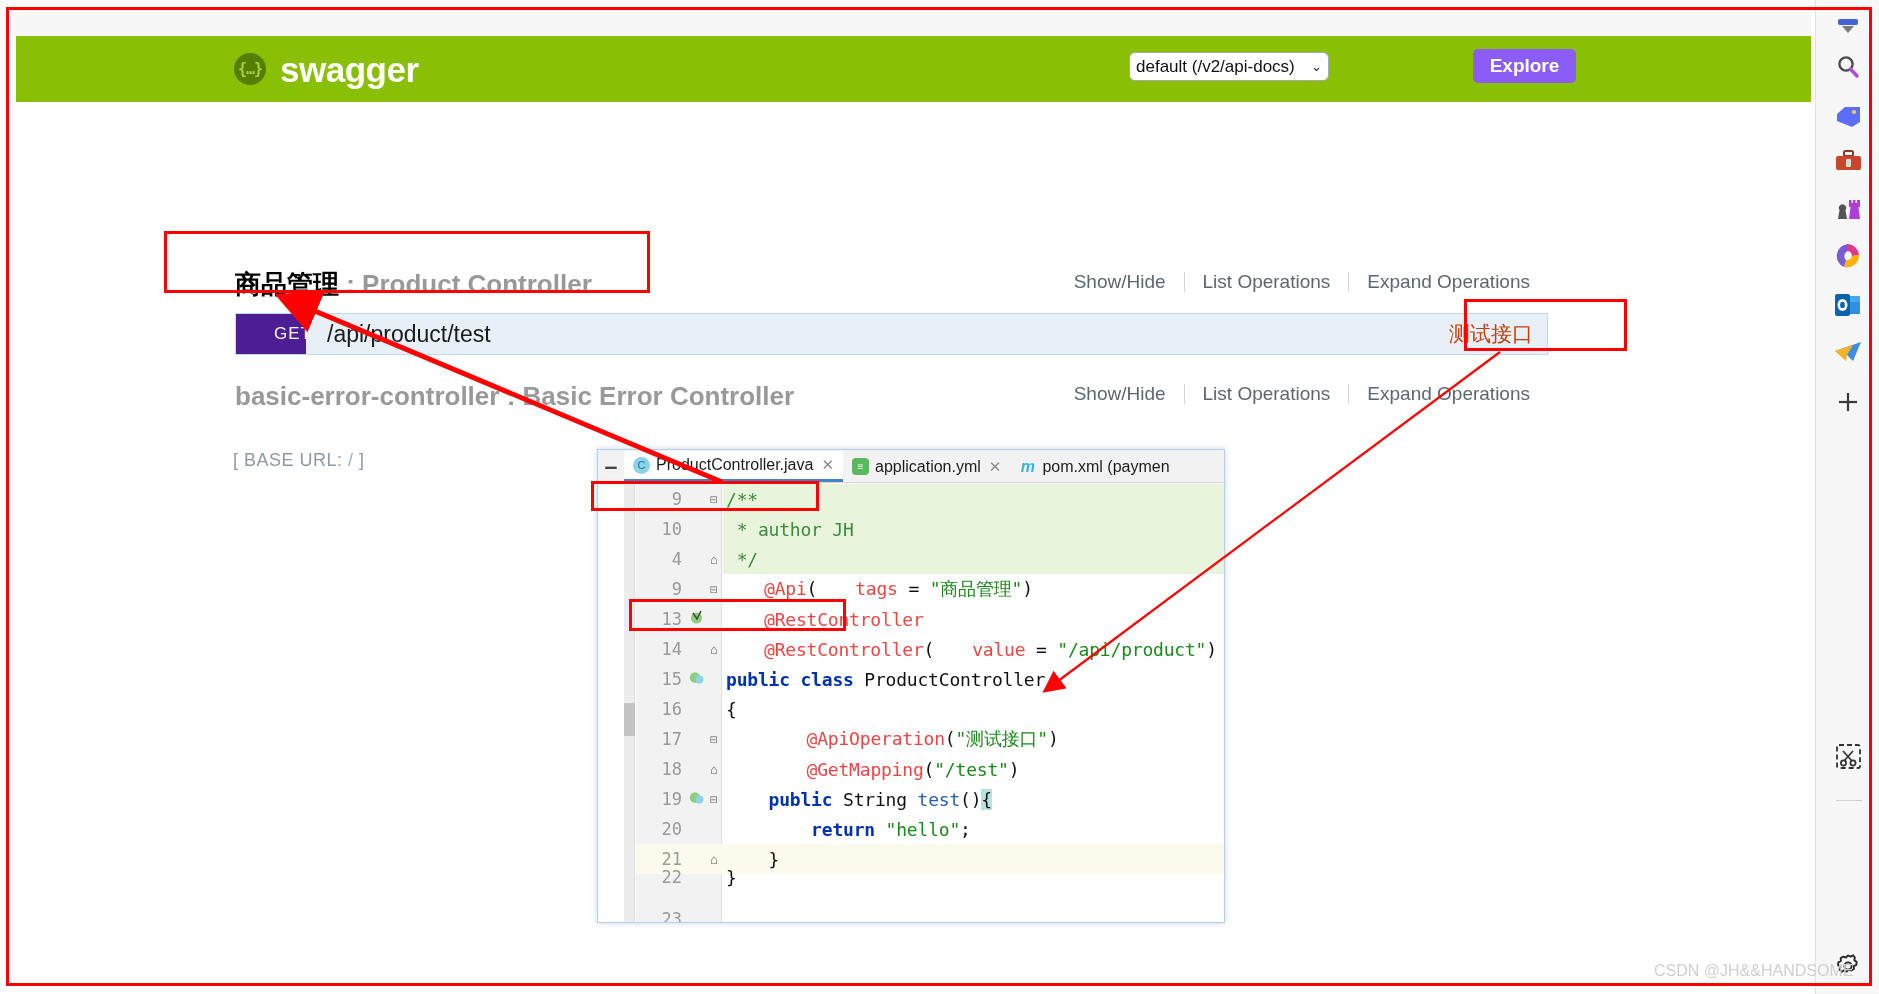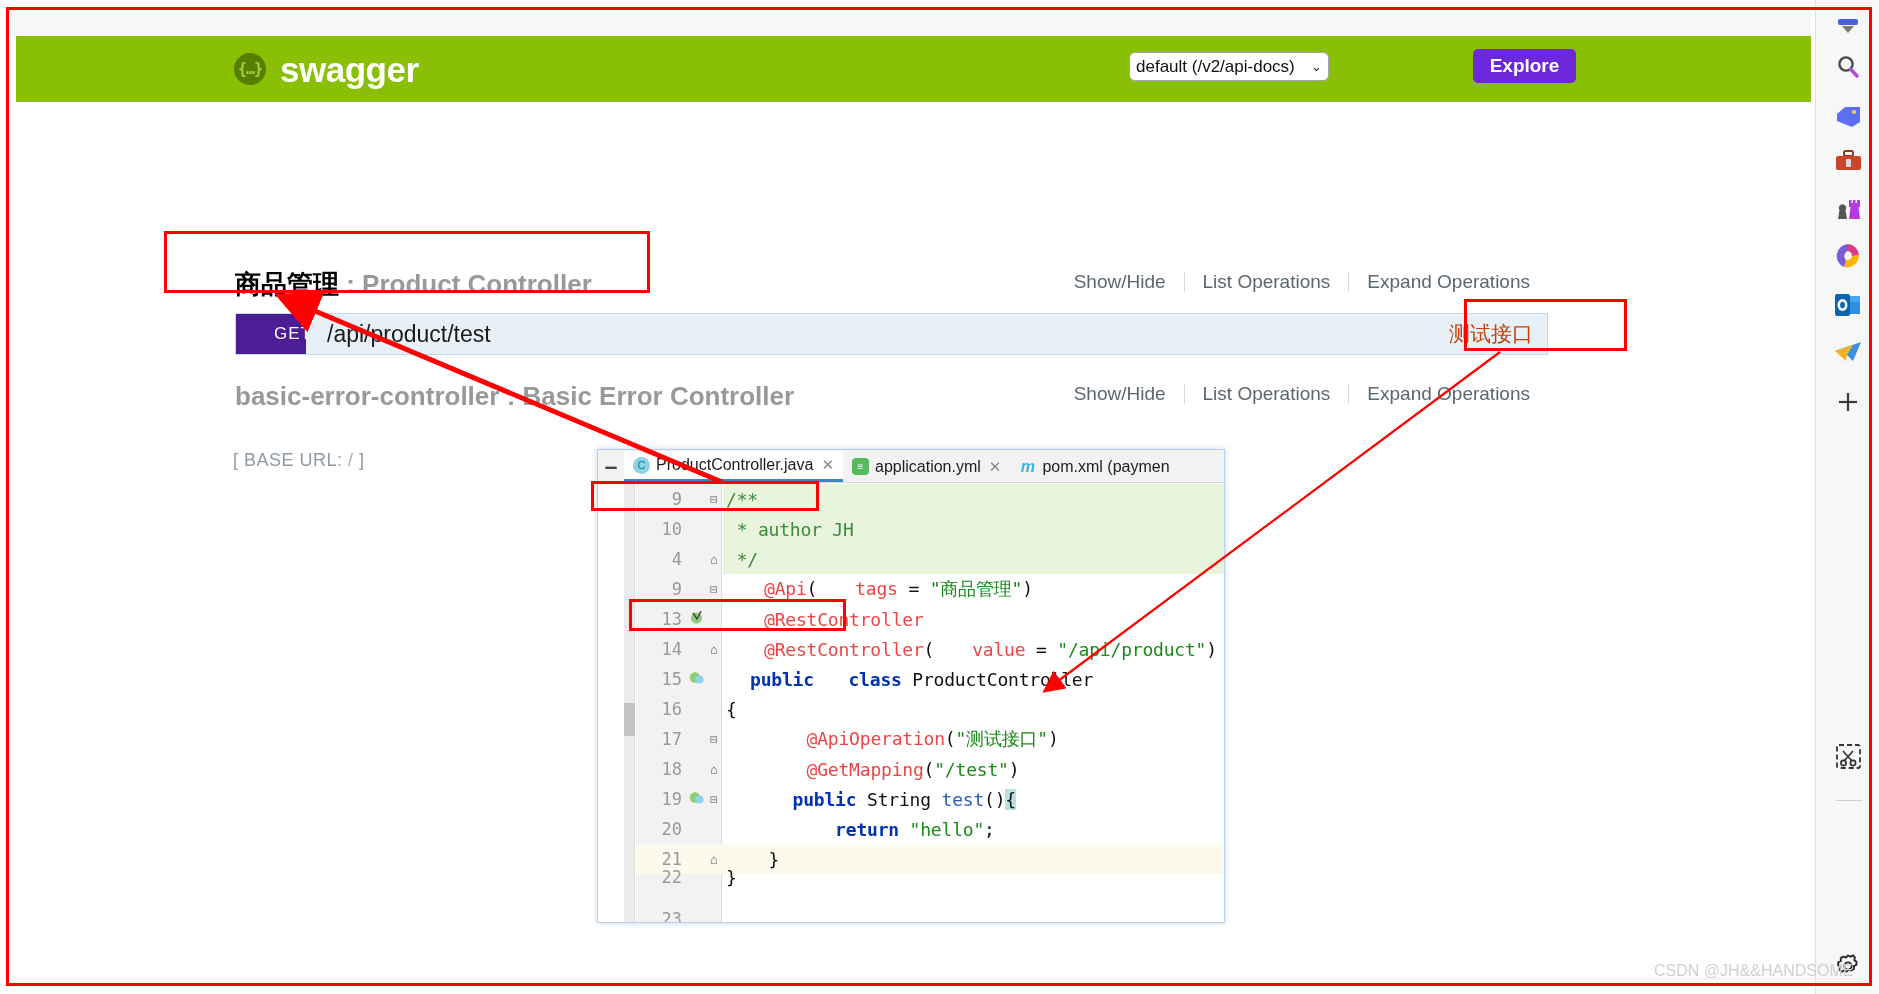--- a/index.html
+++ b/index.html
@@ -103,21 +103,21 @@
     font-size: 13px;
     margin-left: 6px;
     color: #222;
   }
   .explore-btn {
     position: absolute;
     left: 1457px;
     top: 13px;
     width: 103px;
     height: 34px;
-    background: #6d28d9;
+    background: #8b5cf6;
     color: #ffffff;
     border: none;
     border-radius: 5px;
     font-size: 19px;
     font-weight: bold;
     cursor: pointer;
     font-family: "Liberation Sans", sans-serif;
   }
 
   
@@ -386,21 +386,21 @@
     font-size: 18px;
     white-space: pre;
     font-family: "DejaVu Sans Mono", monospace;
     color: #111111;
     letter-spacing: -0.2px;
   }
   .hl-comment { background: #e8f5dc; position: absolute; left: 125px; width: 503px; height: 30px; }
   .hl-line    { background: #fcfaed; position: absolute; left: 38px; width: 590px; height: 30px; }
   .c-javadoc { color: #3d8a3d; }
   .c-anno    { color: #ef4444; margin-left: 38px; }
-  .c-kw      { color: #0033b3; font-weight: bold; margin-left: 24px; }
+  .c-kw      { color: #0033b3; font-weight: bold; }
   .c-str     { color: #1a8a1a; }
   .c-plain   { color: #111111; }
   .c-method  { color: #2a5db0; }
   .c-paren   { color: #111111; }
   .caret-sel { background: #b7e2e0; }
 
   .ide-ann {
     position: absolute;
     border: 3px solid #fe0000;
     z-index: 24;

